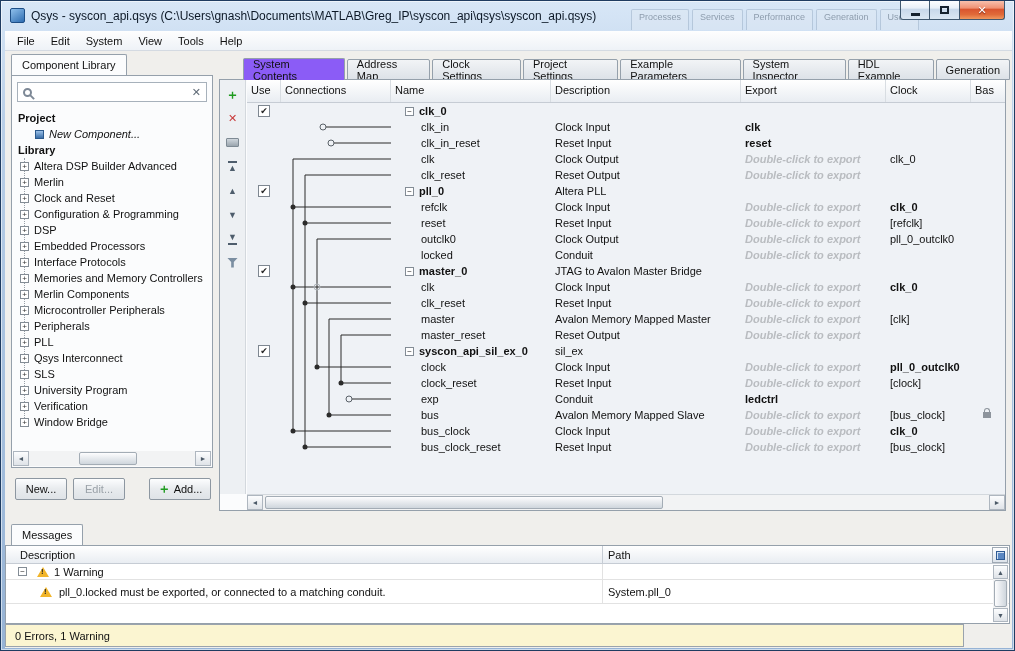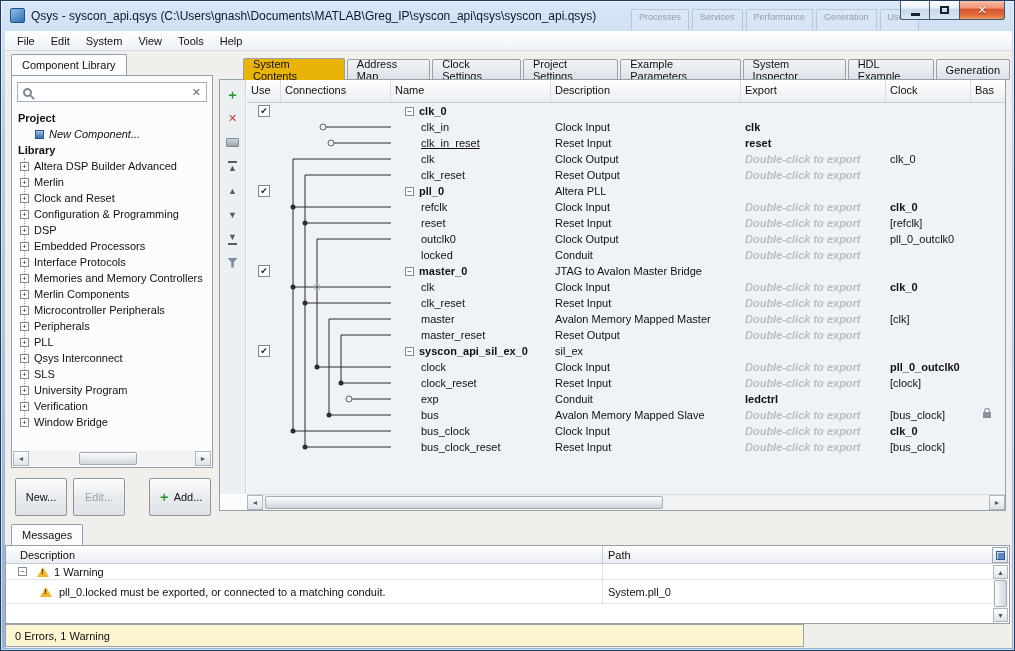--- a/index.html
+++ b/index.html
@@ -33,40 +33,40 @@
   .menu-item{padding:2px 8px;}
   .client{position:absolute;left:4px;top:50px;width:1007px;height:597px;background:#f0efec;padding-left:40px;}
   
   .tab-sm{position:absolute;padding:0 10px;height:21px;line-height:20px;background:#fbfcfd;
     border:1px solid #95a0ab;border-bottom:none;border-radius:2px 2px 0 0;z-index:3;}
   #libTab{left:6px;top:3px;}
   #msgTab{left:6px;top:473px;}
   .tabs-row{position:absolute;left:238px;top:7px;height:22px;display:flex;align-items:flex-end;}
   .tab{display:flex;align-items:center;padding:0 9px;height:21px;margin-right:2px;
     background:linear-gradient(#f2f4f6,#dde2e8);border:1px solid #95a0ab;border-radius:2px 2px 0 0;}
-  .tab.active{height:22px;background:#eab308;border-bottom:none;position:relative;z-index:3;}
+  .tab.active{height:22px;background:#8b5cf6;border-bottom:none;position:relative;z-index:3;}
   
   .lib-panel{position:absolute;left:6px;top:24px;width:202px;height:393px;background:#fbfcfd;border:1px solid #95a0ab;}
   .search-box{position:absolute;left:5px;top:6px;right:5px;height:20px;border:1px solid #a7b1bb;background:#fff;
     display:flex;align-items:center;padding:0 5px;}
   .mag{width:9px;height:9px;border:2px solid #7d8896;border-radius:50%;position:relative;flex:none;}
   .mag::after{content:'';position:absolute;width:6px;height:2px;background:#7d8896;transform:rotate(45deg);right:-5px;bottom:-3px;}
   .search-input{flex:1;border:none;outline:none;font-size:11px;padding:0 5px;background:transparent;font-family:inherit;}
   .search-clear{color:#5f6a76;font-size:11px;font-weight:bold;flex:none;}
   .tree{position:absolute;left:3px;top:34px;right:3px;bottom:17px;overflow:hidden;}
   .tree-root{height:16px;line-height:16px;font-weight:bold;padding-left:3px;}
   .tree-newcomp{height:16px;display:flex;align-items:center;padding-left:20px;font-style:italic;}
   .nc-icon{width:9px;height:9px;background:linear-gradient(#9cc1e8,#3a6ea8);border:1px solid #2c5a8c;margin-right:5px;flex:none;}
   .tree-children{position:relative;}
   .tree-children::before{content:'';position:absolute;left:9px;top:0;bottom:8px;border-left:1px dotted #98a0a8;}
   .lib-item{height:16px;display:flex;align-items:center;padding-left:5px;position:relative;white-space:nowrap;}
   .pbox{width:9px;height:9px;border:1px solid #838c95;background:#fff;font-size:8px;line-height:7px;text-align:center;
     color:#333;flex:none;margin-right:5px;font-weight:normal;font-style:normal;}
   
-  .btn{position:absolute;height:38px;border:1px solid #8d97a1;border-radius:2px;
+  .btn{position:absolute;height:22px;border:1px solid #8d97a1;border-radius:2px;
     background:linear-gradient(#fcfdfe,#e8ebee 50%,#dfe3e7);display:flex;align-items:center;justify-content:center;gap:3px;}
   #btnNew{left:10px;top:427px;width:52px;}
   #btnEdit{left:68px;top:427px;width:52px;color:#9aa1a8;}
   #btnAdd{left:144px;top:427px;width:62px;}
   .plus-green{color:#1f9b1f;font-weight:bold;font-size:13px;line-height:10px;}
   
   .sys-panel{position:absolute;left:214px;top:28px;width:787px;height:432px;background:#fbfcfd;border:1px solid #95a0ab;}
   .icon-strip{position:absolute;left:0;top:0;width:26px;bottom:16px;background:#edf0f3;border-right:1px solid #d3d8dd;
     display:flex;flex-direction:column;align-items:center;padding-top:6px;gap:7px;}
   .tool-btn{width:18px;height:17px;display:flex;align-items:center;justify-content:center;font-size:11px;font-weight:bold;}
@@ -119,21 +119,21 @@
     font-size:7px;color:#4c5a68;display:flex;align-items:center;justify-content:center;}
   .sb-thumb-v{flex:1;margin:1px;background:linear-gradient(90deg,#fdfdfe,#cfd6dd);border:1px solid #a3acb5;border-radius:2px;}
   .msg-row-group{height:16px;display:flex;align-items:center;border-bottom:1px solid #e2e2e2;}
   .mg-desc{width:596px;display:flex;align-items:center;gap:5px;padding-left:12px;height:100%;}
   .mg-path{flex:1;border-left:1px solid #e2e2e2;height:100%;}
   .msg-row-warn{height:24px;display:flex;border-bottom:1px solid #e2e2e2;}
   .mw-desc{width:596px;display:flex;align-items:center;padding-left:34px;gap:7px;}
   .mw-path{flex:1;border-left:1px solid #e2e2e2;display:flex;align-items:center;padding-left:5px;}
   .tri{width:0;height:0;border-left:6px solid transparent;border-right:6px solid transparent;border-bottom:10px solid #f2b52a;position:relative;flex:none;}
   .tri::after{content:'!';position:absolute;left:-2px;top:0;font-size:8px;font-weight:bold;color:#2a2a2a;}
-  .statusbar{position:absolute;left:0;top:573px;width:799px;height:23px;background:#fbf5d1;border:1px solid #9aa3ad;
+  .statusbar{position:absolute;left:0;top:573px;width:959px;height:23px;background:#fbf5d1;border:1px solid #9aa3ad;
     display:flex;align-items:center;padding-left:9px;}
 </style>
 </head>
 <body>
 
 <div class="frame">
 
   <div class="titlebar">
     <div class="ghost-tabs" id="ghostTabs">
         <div class="ghost-tab">Processes</div>
@@ -372,21 +372,21 @@
                 <span>clk_in</span>
               </div>
               <div class="cell" style="width: 190px;">Clock Input</div>
               <div class="cell" style="width: 145px;"><span class="expv">clk</span></div>
               <div class="cell" style="width: 85px;"></div>
               <div class="cell base-cell" style="flex: 1 1 0%;"></div>
             </div>
             <div class="grid-row">
               <div class="cell use-cell" style="width: 34px;"></div>
               <div class="cell" style="width: 110px;"></div>
-              <div class="cell name-cell child" style="width: 160px; text-decoration: underline;">
+              <div class="cell name-cell child" style="width: 160px;">
                 <span>clk_in_reset</span>
               </div>
               <div class="cell" style="width: 190px;">Reset Input</div>
               <div class="cell" style="width: 145px;"><span class="expv">reset</span></div>
               <div class="cell" style="width: 85px;"></div>
               <div class="cell base-cell" style="flex: 1 1 0%;"></div>
             </div>
             <div class="grid-row">
               <div class="cell use-cell" style="width: 34px;"></div>
               <div class="cell" style="width: 110px;"></div>

